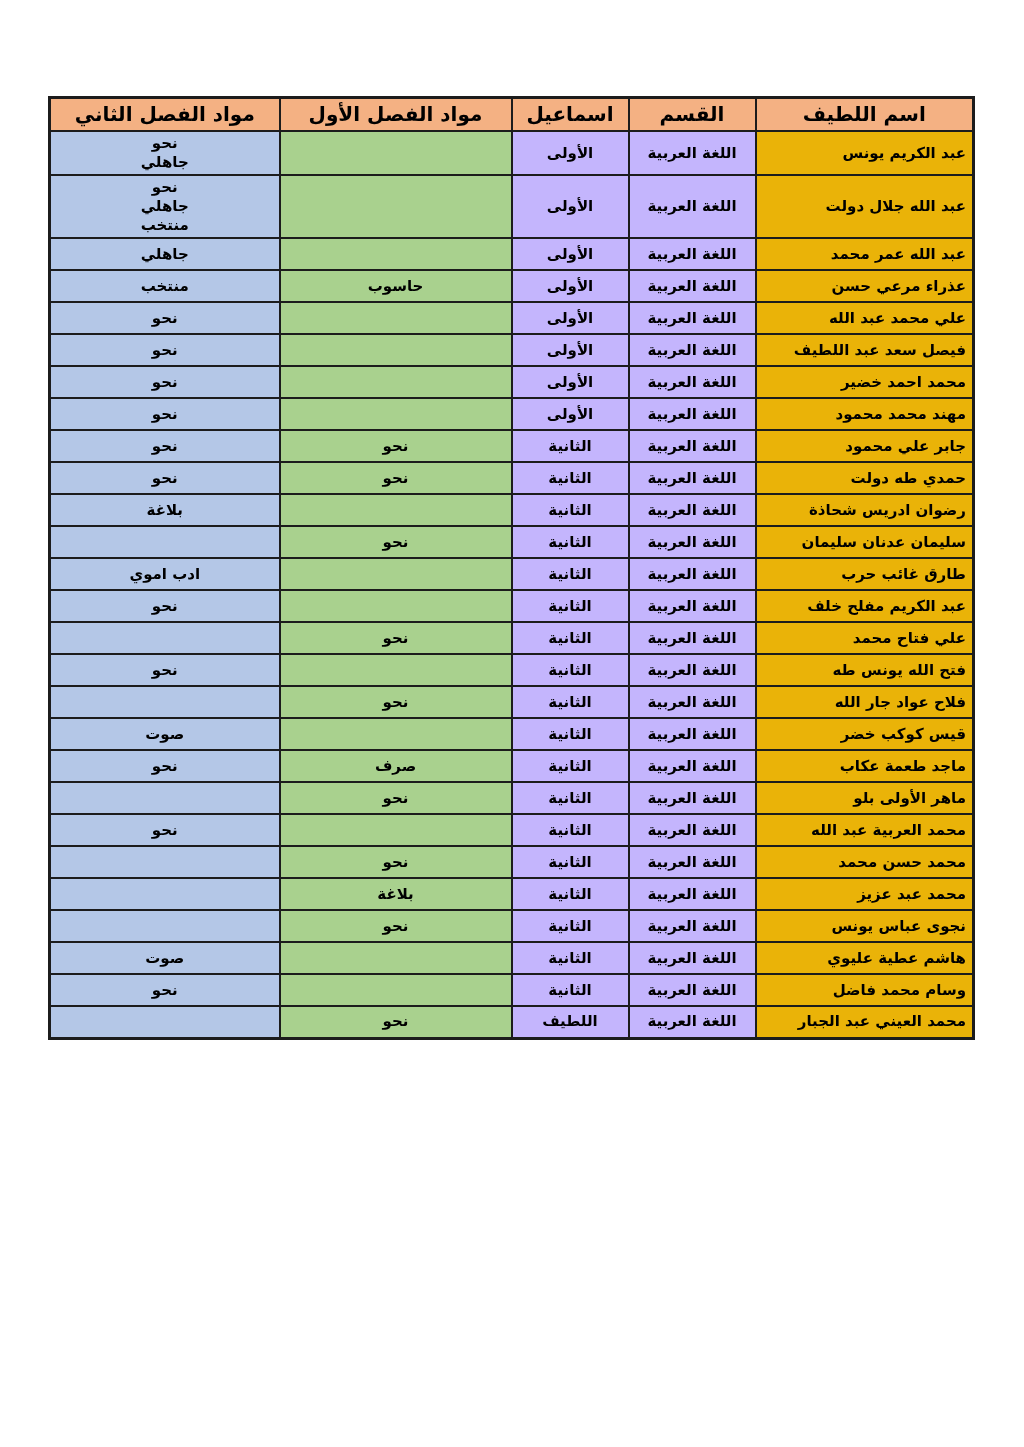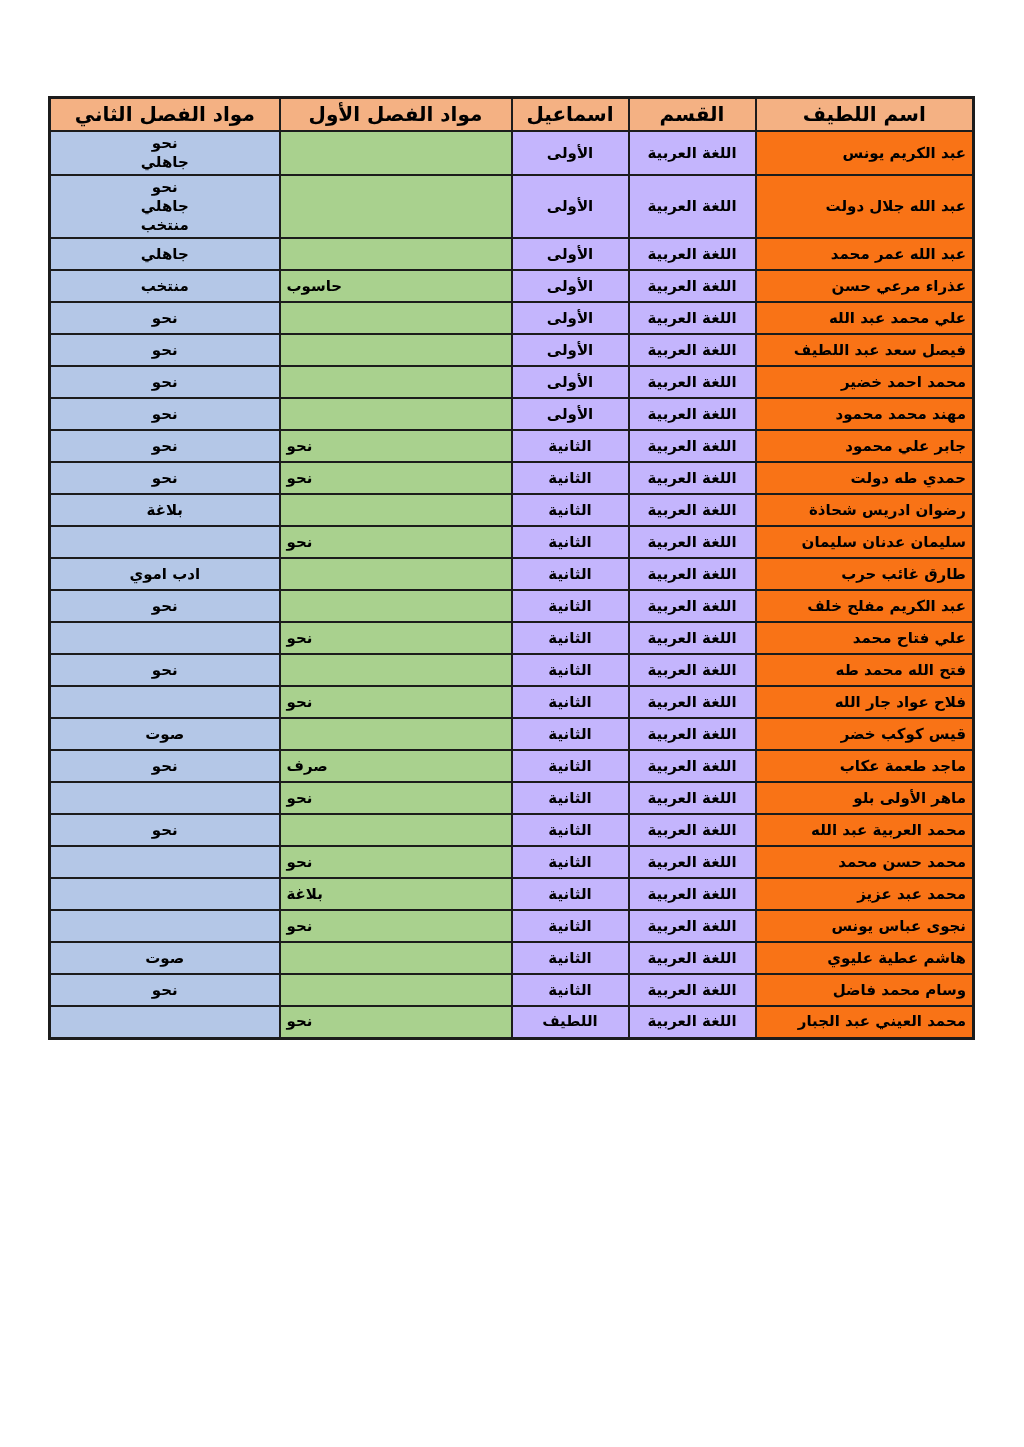--- a/index.html
+++ b/index.html
@@ -41,29 +41,29 @@
     background: var(--header-bg, #F4B183);
     height: 27px;
     text-align: center;
     font-size: 20px;
   }
   table.student-table tbody tr {
     height: 32px;
   }
   td.name-cell {
     text-align: right;
-    background: #f97316;
+    background: #eab308;
     padding-right: 9px;
   }
   td.center-cell {
     text-align: center;
     background: #c4b5fd;
   }
   td.sem1-cell {
-    text-align: left;
+    text-align: center;
     background: var(--sem1-bg, #A9D18E);
     white-space: pre-line;
   }
   td.sem2-cell {
     text-align: center;
     background: var(--sem2-bg, #B4C7E7);
     white-space: pre-line;
   }
 </style>
 </head>
@@ -190,21 +190,21 @@
           <td class="sem2-cell">نحو</td>
         </tr>
         <tr>
           <td class="name-cell">علي فتاح محمد</td>
           <td class="center-cell">اللغة العربية</td>
           <td class="center-cell">الثانية</td>
           <td class="sem1-cell">نحو</td>
           <td class="sem2-cell"></td>
         </tr>
         <tr>
-          <td class="name-cell">فتح الله محمد طه</td>
+          <td class="name-cell">فتح الله يونس طه</td>
           <td class="center-cell">اللغة العربية</td>
           <td class="center-cell">الثانية</td>
           <td class="sem1-cell"></td>
           <td class="sem2-cell">نحو</td>
         </tr>
         <tr>
           <td class="name-cell">فلاح عواد جار الله</td>
           <td class="center-cell">اللغة العربية</td>
           <td class="center-cell">الثانية</td>
           <td class="sem1-cell">نحو</td>

